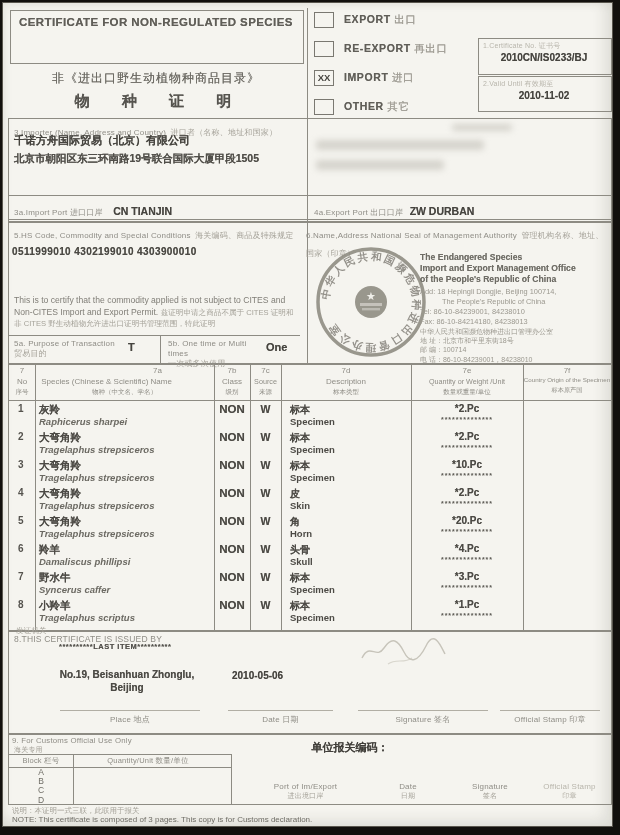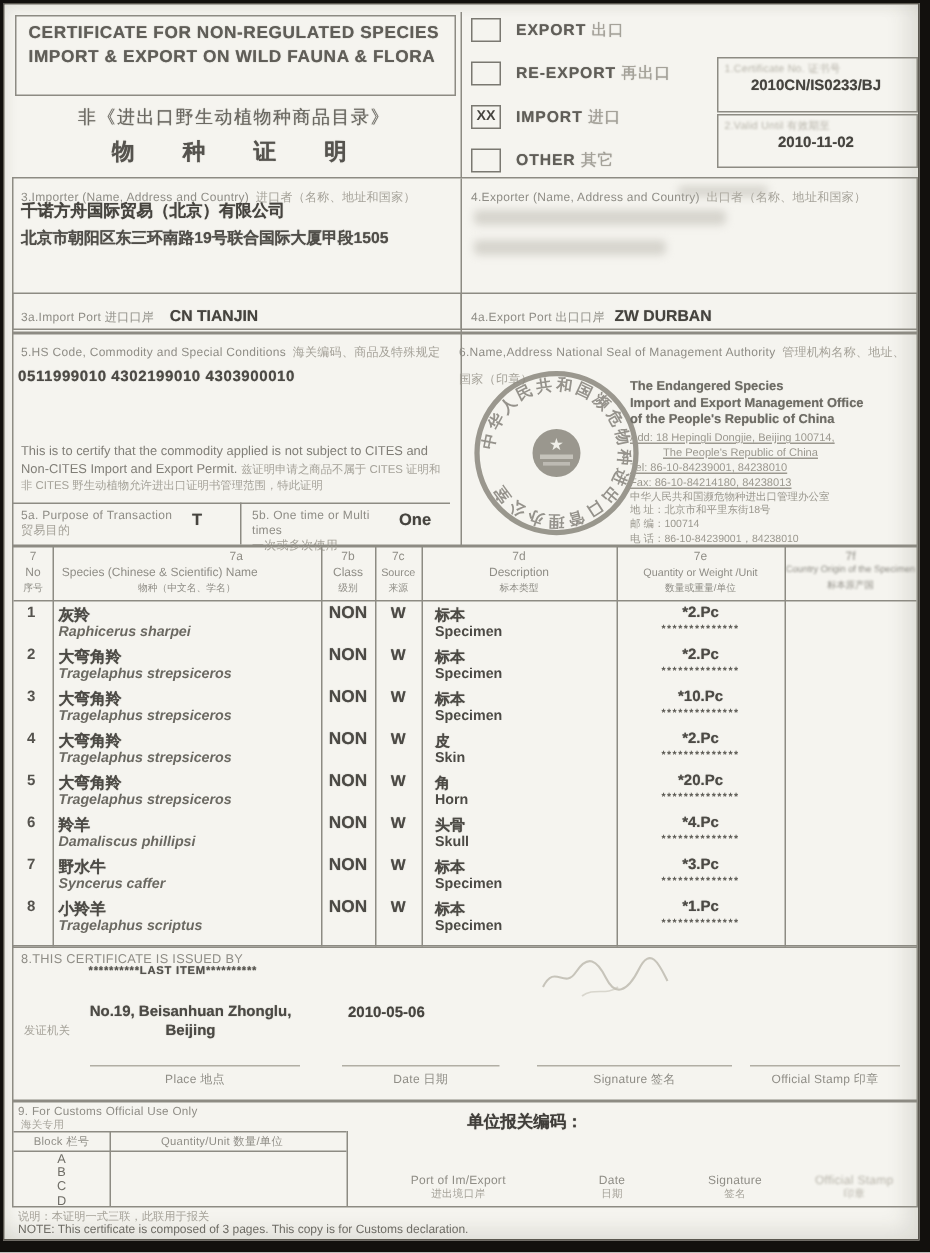--- a/index.html
+++ b/index.html
@@ -41,21 +41,20 @@
 </style>
 </head>
 <body>
 
 <div id="stage">
   <div id="paper"></div>
 
   <div class="box" style="left:10px;top:10px;width:292px;height:52px;">
     <div class="abs scan" style="left:8px;top:3px;width:278px;font-size:11.5px;font-weight:bold;color:#605e58;line-height:16px;letter-spacing:.4px;">
       <div>CERTIFICATE FOR NON-REGULATED SPECIES</div>
-      <div>IMPORT &amp; EXPORT ON WILD FAUNA &amp; FLORA</div>
     </div>
   </div>
   <div class="abs scan" style="left:10px;top:70px;width:292px;text-align:center;font-size:12px;color:#6c6a63;letter-spacing:1px;">非《进出口野生动植物种商品目录》</div>
   <div class="abs scan" style="left:10px;top:92px;width:300px;text-align:center;font-size:15px;font-weight:bold;color:#55534e;letter-spacing:14px;">物  种  证  明</div>
 
   <div class="vline" style="left:307px;top:8px;height:110px;"></div>
 
   <div class="cb" style="left:314px;top:12px;"></div>
   <div class="cbl" style="left:344px;top:13px;"><span>EXPORT</span> <span class="cnfaint" style="font-weight:normal;">出口</span></div>
 
@@ -80,24 +79,20 @@
   <div class="box" style="left:8px;top:118px;width:602px;height:100px;">
     <div class="vline" style="left:298px;top:0;height:100px;"></div>
   </div>
   <div class="abs" style="left:14px;top:121px;">
     <span class="lbl">3.Importer (Name, Address and Country)</span>
     <span class="lbl cnfaint">进口者（名称、地址和国家）</span>
   </div>
   <div class="abs scan" style="left:14px;top:133px;font-size:11px;font-weight:bold;color:#45433e;">千诺方舟国际贸易（北京）有限公司</div>
   <div class="abs scan" style="left:14px;top:152px;font-size:10.5px;font-weight:bold;color:#504e49;">北京市朝阳区东三环南路19号联合国际大厦甲段1505</div>
 
-  <div class="abs" style="left:314px;top:121px;">
-    <span class="lbl">4.Exporter (Name, Address and Country)</span>
-    <span class="lbl cnfaint">出口者（名称、地址和国家）</span>
-  </div>
   <div class="blob" style="left:316px;top:140px;width:168px;height:10px;"></div>
   <div class="blob" style="left:316px;top:160px;width:128px;height:10px;"></div>
   <div class="blob" style="left:452px;top:124px;width:60px;height:7px;"></div>
 
   <div class="box" style="left:8px;top:195px;width:602px;height:26px;">
     <div class="vline" style="left:298px;top:0;height:26px;"></div>
   </div>
   <div class="abs" style="left:14px;top:201px;">
     <span class="lbl">3a.Import Port 进口口岸</span>
     <span class="val" style="font-size:10.5px;margin-left:6px;">CN TIANJIN</span>
@@ -156,21 +151,21 @@
       <rect x="48" y="60" width="22" height="3" fill="#efeee8" opacity=".5"></rect>
       <rect x="50" y="65" width="18" height="2.4" fill="#efeee8" opacity=".4"></rect>
     </g>
   </svg>
 
   <div class="abs officeEn" style="left:420px;top:252px;width:192px;">
     <div>The Endangered Species</div>
     <div>Import and Export Management Office</div>
     <div>of the People's Republic of China</div>
   </div>
-  <div class="abs officeSm" style="left:420px;top:287px;width:192px;text-decoration:underline;">
+  <div class="abs officeSm" style="left:420px;top:287px;width:192px;">
     <div>Add:  18 Hepingli Dongjie, Beijing 100714,</div>
     <div style="padding-left:22px;">The People's Republic of China</div>
     <div>Tel:  86-10-84239001, 84238010</div>
     <div>Fax:  86-10-84214180, 84238013</div>
   </div>
   <div class="abs officeSm cnfaint" style="left:420px;top:327px;width:192px;line-height:9.2px;font-size:7px;">
     <div>中华人民共和国濒危物种进出口管理办公室</div>
     <div>地 址：北京市和平里东街18号</div>
     <div>邮 编：100714</div>
     <div>电 话：86-10-84239001，84238010</div>
@@ -299,21 +294,21 @@
       <span class="cDesc scan">标本</span>
       <span class="cDesc deN l2">Specimen</span>
       <span class="cQty scan">*1.Pc</span>
       <span class="cQty stars l2">**************</span>
     </div>
     <div class="abs scan" style="left:50px;top:258px;font-size:7.5px;font-weight:bold;color:#55534e;letter-spacing:.5px;margin-top:20px;">**********LAST ITEM**********</div>
   </div>
 
   <div class="box" style="left:8px;top:630px;width:602px;height:103px;"></div>
   <div class="abs lbl" style="left:14px;top:634px;font-size:8.5px;">8.THIS CERTIFICATE IS ISSUED BY</div>
-  <div class="abs lbl cnfaint" style="left:16px;top:682px;font-size:7.5px;">发证机关</div>
+  <div class="abs lbl cnfaint" style="left:16px;top:626px;font-size:7.5px;">发证机关</div>
 
   <div class="abs scan" style="left:42px;top:668px;width:170px;text-align:center;font-size:10px;font-weight:bold;color:#4c4a45;line-height:13px;">
     <div>No.19, Beisanhuan Zhonglu,</div>
     <div>Beijing</div>
   </div>
   <div class="abs val" style="left:232px;top:670px;font-size:10px;">2010-05-06</div>
 
   <svg class="abs" style="left:358px;top:634px;" width="90" height="36" viewBox="0 0 90 36">
     <path d="M4,24 C12,8 18,26 26,14 S40,6 46,18 S60,28 68,12 S82,10 87,20" fill="none" stroke="#bcb9ae" stroke-width="1.4" opacity=".8" filter="blur(.5px)"></path>
     <path d="M30,30 C38,24 46,30 54,24" fill="none" stroke="#c4c1b6" stroke-width="1.1" opacity=".6"></path>

